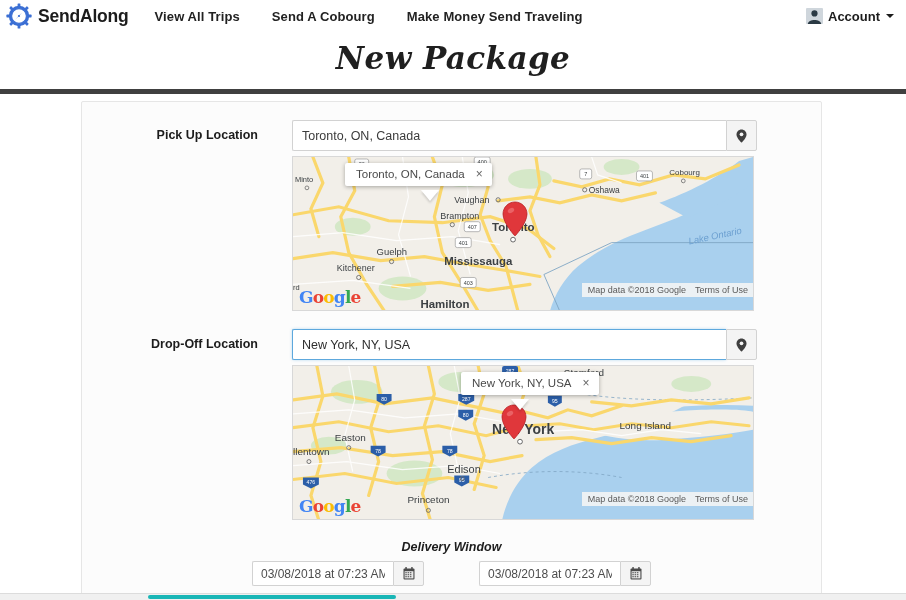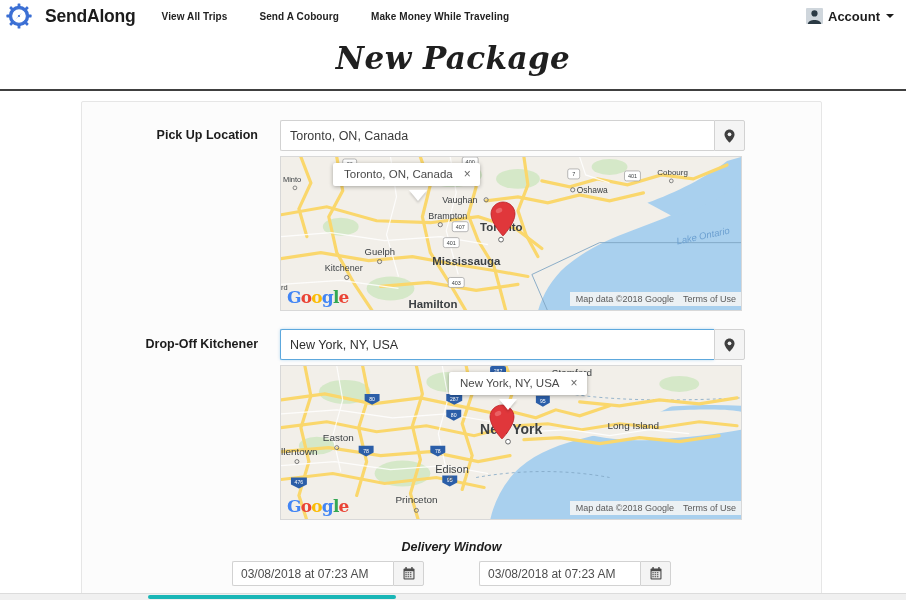--- a/index.html
+++ b/index.html
@@ -17,35 +17,35 @@
     position: relative;
     height: 32px;
     background: #ffffff;
     display: flex;
     align-items: center;
     padding: 0 10px 0 6px;
   }
   .brand {
     display: flex;
     align-items: center;
-    gap: 13px;
+    gap: 6px;
     margin-right: 26px;
     cursor: pointer;
   }
   .brand-mark { width: 26px; height: 26px; display: block; flex: none; }
   .brand-text {
     font-size: 17.5px;
     font-weight: bold;
     color: #1c1c1c;
     letter-spacing: -0.2px;
     white-space: nowrap;
   }
   .nav-links { display: flex; align-items: center; }
   .nav-link {
-    font-size: 10px;
+    font-size: 13px;
     font-weight: bold;
     color: #222222;
     text-decoration: none;
     white-space: nowrap;
     padding: 4px 0;
     margin-right: 32px;
     cursor: pointer;
     letter-spacing: 0.1px;
   }
   .nav-right {
@@ -75,21 +75,21 @@
     border-left: 4px solid transparent;
     border-right: 4px solid transparent;
     border-top: 4px solid #1c1c1c;
     margin-left: 1px;
   }
 
   
   .page-title-wrap {
     text-align: center;
     padding: 10px 0 14px;
-    border-bottom: 2px solid #404040;
+    border-bottom: 5px solid #404040;
   }
   .page-title {
     font-family: "DejaVu Serif", serif;
     font-style: italic;
     font-weight: bold;
     font-size: 31px;
     color: #1f1f1f;
     letter-spacing: 0.4px;
     margin: 0;
     line-height: 1.05;
@@ -105,20 +105,21 @@
     background: #fcfcfc;
     border: 1px solid #e6e6e6;
     border-radius: 2px;
     padding: 18px 0 0 0;
   }
 
   .form-row {
     display: flex;
     align-items: flex-start;
     padding: 0 26px 0 0;
+    gap: 12px;
   }
   .form-label {
     width: 198px;
     flex: none;
     text-align: right;
     padding-right: 22px;
     font-size: 12.5px;
     font-weight: bold;
     color: #1c1c1c;
     line-height: 30px;
@@ -213,21 +214,21 @@
     font-weight: bold;
     letter-spacing: -0.8px;
     z-index: 7;
     user-select: none;
   }
   .gl-b { color: #4285F4; } .gl-r { color: #EA4335; }
   .gl-y { color: #FBBC05; } .gl-g { color: #34A853; }
 
   .map-attr {
     position: absolute;
-    right: 0; bottom: 4px;
+    right: 0; bottom: 13px;
     background: rgba(245,245,245,.88);
     font-size: 9px;
     color: #5a5a5a;
     padding: 2px 5px 2px 6px;
     display: flex;
     gap: 9px;
     z-index: 7;
   }
   .map-attr span { white-space: nowrap; cursor: pointer; }
 
@@ -241,21 +242,21 @@
     font-weight: bold;
     color: #1c1c1c;
     margin: 20px 0 7px 0;
     font-style: italic;
   }
   .dw-row {
     display: flex;
     justify-content: center;
     gap: 55px;
   }
-  .dw-group { display: flex; align-items: center; width: 192px; height: 25px; }
+  .dw-group { display: flex; align-items: center; width: 172px; height: 25px; }
   .dw-input {
     flex: 1 1 auto;
     height: 25px;
     border: 1px solid #d2d2d2;
     border-right: none;
     border-radius: 2px 0 0 2px;
     background: #ffffff;
     padding: 0 8px;
     font-family: "Liberation Sans", sans-serif;
     font-size: 12px;
@@ -314,21 +315,21 @@
       <circle cx="13" cy="13" r="7.4" fill="none" stroke="#3B6FD4" stroke-width="1.1"></circle>
       <path d="M9.6 16.4 L16.3 9.5 L12.9 12.4 Z" fill="#3B6FD4"></path>
       <circle cx="13" cy="13" r="1.1" fill="#3B6FD4"></circle>
     </svg>
     <span class="brand-text">SendAlong</span>
   </div>
 
   <div class="nav-links">
     <a class="nav-link" href="#">View All Trips</a>
     <a class="nav-link" href="#">Send A Cobourg</a>
-    <a class="nav-link" href="#">Make Money While Traveling</a>
+    <a class="nav-link" href="#">Make Money Send Traveling</a>
   </div>
 
   <div class="nav-right">
     <svg class="avatar" viewBox="0 0 17 16">
       <rect width="17" height="16" fill="#cfd6dc"></rect>
       <circle cx="8.5" cy="5.4" r="3.1" fill="#2b3a44"></circle>
       <path d="M1.8 16 C2.4 10.8 14.6 10.8 15.2 16 Z" fill="#2b3a44"></path>
     </svg>
     <span class="account-label">Account</span>
     <span class="caret"></span>
@@ -462,21 +463,21 @@
 
         <div class="map-attr">
           <span>Map data ©2018 Google</span>
           <span>Terms of Use</span>
         </div>
       </div>
     </div>
   </div>
 
   <div class="form-row" style="margin-top:18px;">
-    <div class="form-label">Drop-Off Kitchener</div>
+    <div class="form-label">Drop-Off Location</div>
     <div class="field-col">
 
       <div class="input-group">
         <input class="text-input focused" type="text" value="New York, NY, USA" style="">
         <div class="input-addon">
           <svg width="11" height="14" viewBox="0 0 11 14">
             <path d="M5.5 0.4 C2.7 0.4 0.5 2.6 0.5 5.4 C0.5 9 5.5 13.6 5.5 13.6 C5.5 13.6 10.5 9 10.5 5.4 C10.5 2.6 8.3 0.4 5.5 0.4 Z" fill="#3f3f3f"></path>
             <circle cx="5.5" cy="5.3" r="1.85" fill="#f4f4f4"></circle>
           </svg>
         </div>

